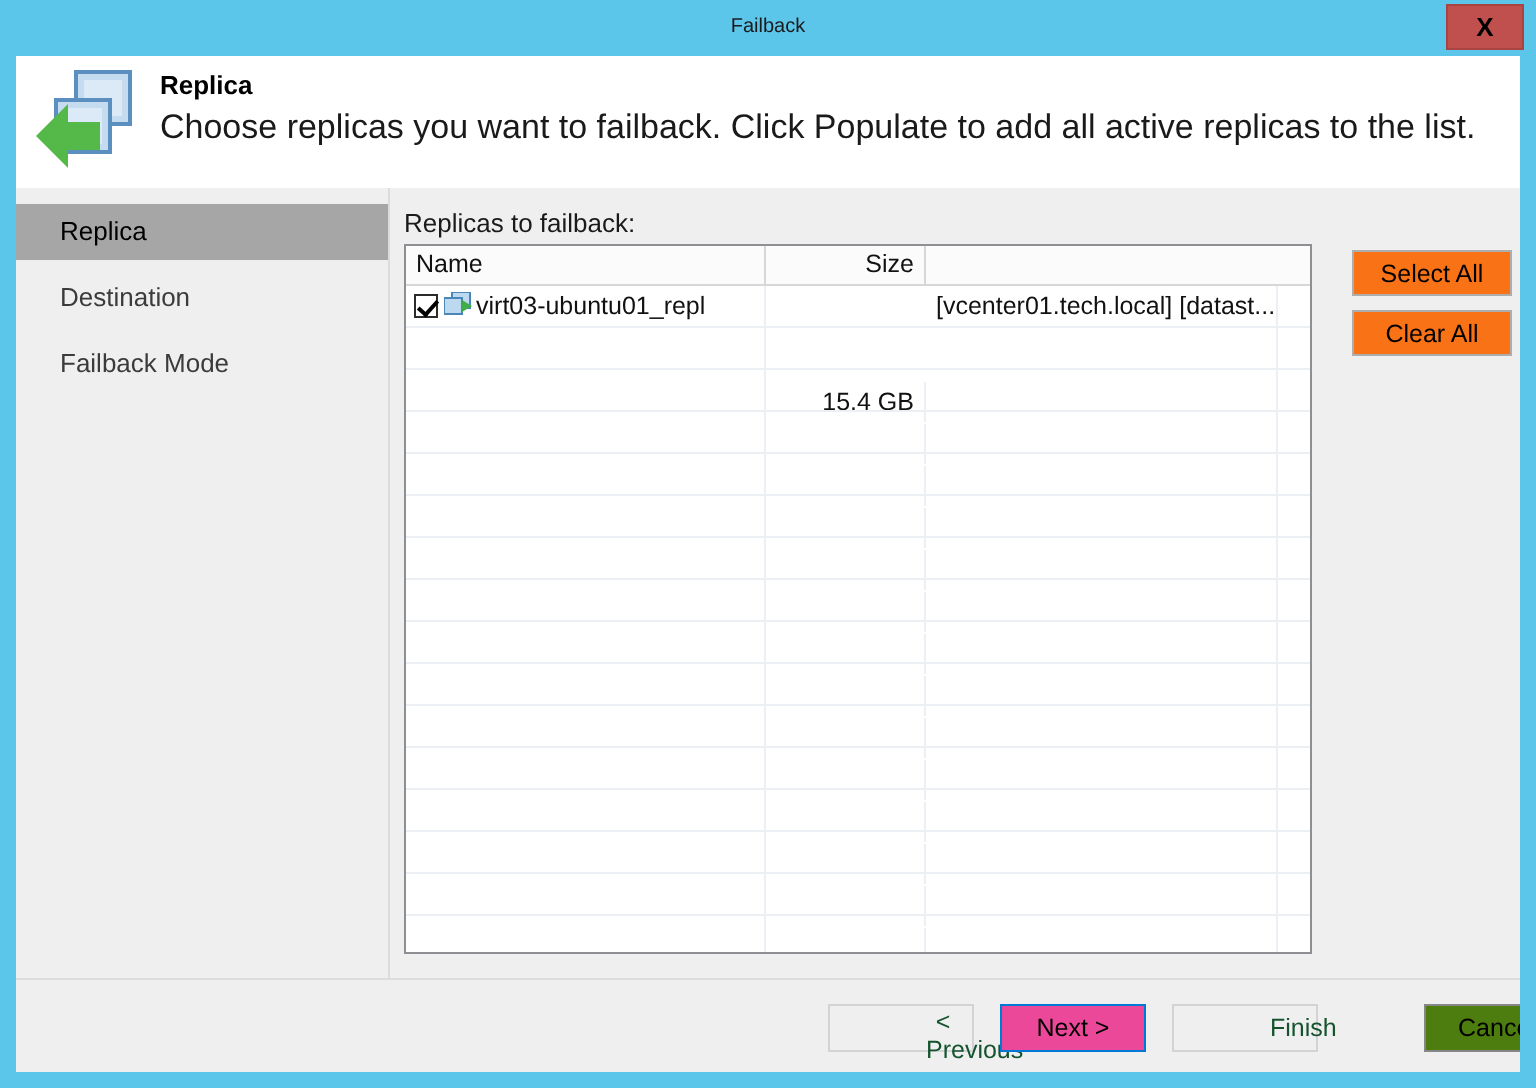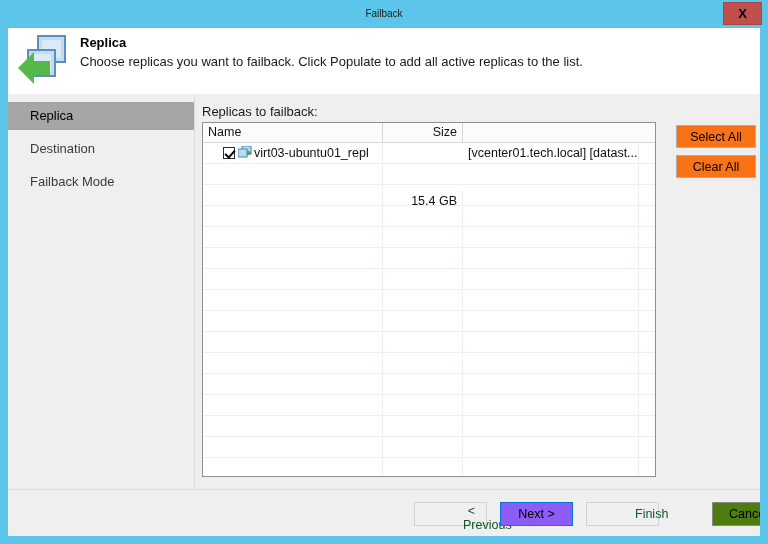--- a/index.html
+++ b/index.html
@@ -68,21 +68,21 @@
   #banner-title {
     position: absolute;
     left: 72px; top: 7px;
     font-size: 13px;
     font-weight: bold;
     color: #000;
   }
   #banner-desc {
     position: absolute;
     left: 72px; top: 26px;
-    font-size: 13px;
+    font-size: 17px;
     color: #1a1a1a;
   }
   
   #sidebar {
     position: absolute;
     left: 0; top: 66px;
     width: 186px; height: 395px;
     background: #efeff0;
   }
   #sidebar-divider {
@@ -152,21 +152,21 @@
     position: absolute;
     top: 0; height: 20px;
     line-height: 20px;
     font-size: 12.5px;
     color: #111;
     border-right: 1px solid #eceff3;
     padding: 0 5px;
     white-space: nowrap;
     overflow: hidden;
   }
-  .c-name { left: 0;   width: 180px; padding-left: 20px; }
+  .c-name { left: 0;   width: 180px; padding-left: 4px; }
   .c-size { left: 180px; width: 80px; text-align: right; margin-top: 48px; }
   .c-loc  { left: 260px; width: 176px; }
   .c-last { left: 436px; width: 16px; border-right: none; }
   .row-check {
     display: inline-block;
     width: 12px; height: 12px;
     border: 1px solid #2b2b2b;
     background: #fff;
     position: relative;
     vertical-align: -2px;
@@ -229,21 +229,21 @@
   }
   .nav-btn.disabled {
     color: #14532d;
     background: #efeff0;
     border-color: #d3d3d3;
     cursor: default;
     padding-left: 48px;
   }
   .nav-btn.focus {
     border: 1px solid #0078d7;
-    background: #8b5cf6;
+    background: #ec4899;
   }
   #btn-previous { left: 406px; }
   #btn-next     { left: 492px; }
   #btn-finish   { left: 578px; }
   #btn-cancel   { left: 704px; background:#4d7c0f; border-color:#878787; }
 </style>
 </head>
 <body>
 
 <div id="window">

